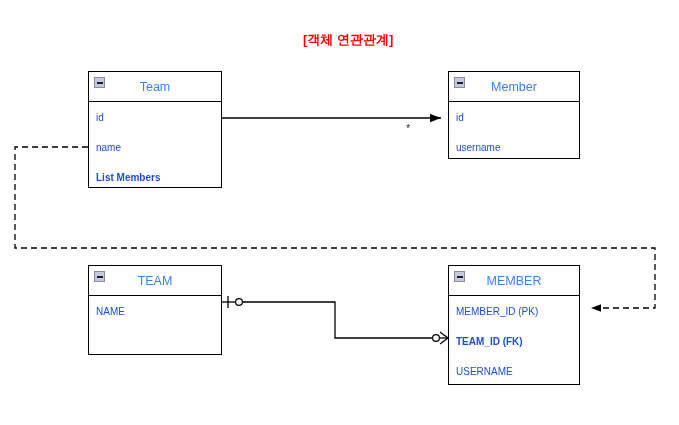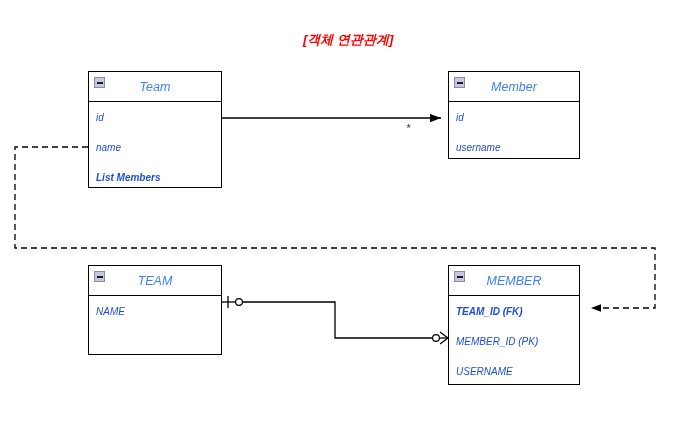--- a/index.html
+++ b/index.html
@@ -7,21 +7,20 @@
     padding: 0;
     background: #ffffff;
   }
   #canvas {
     position: relative;
     width: 679px;
     height: 425px;
     background: #ffffff;
     font-family: "Liberation Sans", sans-serif;
     overflow: hidden;
-    font-style: italic;
   }
 
   
   .diagram-title {
     position: absolute;
     font-size: 13px;
     font-weight: bold;
     white-space: nowrap;
     letter-spacing: 0px;
   }
@@ -150,22 +149,22 @@
       <div class="entity-row">NAME</div>
     </div>
   </div>
 
   <div class="entity-box" id="box-member-table">
     <div class="entity-header">
       <span class="collapse-icon"></span>
       <span class="entity-title">MEMBER</span>
     </div>
     <div class="entity-rows">
+      <div class="entity-row">MEMBER_ID (PK)</div>
       <div class="entity-row bold">TEAM_ID (FK)</div>
-      <div class="entity-row">MEMBER_ID (PK)</div>
       <div class="entity-row">USERNAME</div>
     </div>
   </div>
 
   <div class="multiplicity">*</div>
 
   <svg id="connectors" viewBox="0 0 679 425" xmlns="http://www.w3.org/2000/svg">
 
     <defs>
       <marker id="arrow-solid" markerWidth="9" markerHeight="9" refX="8" refY="3" orient="auto" markerUnits="strokeWidth">

